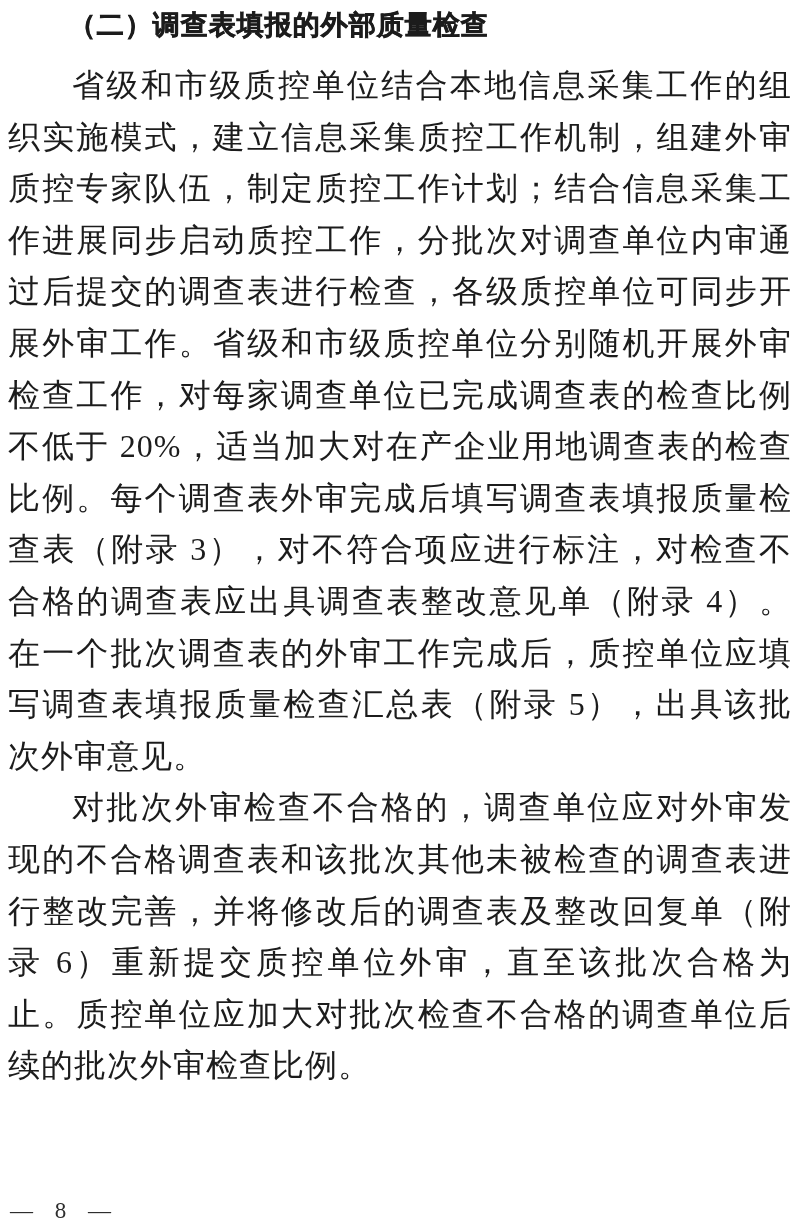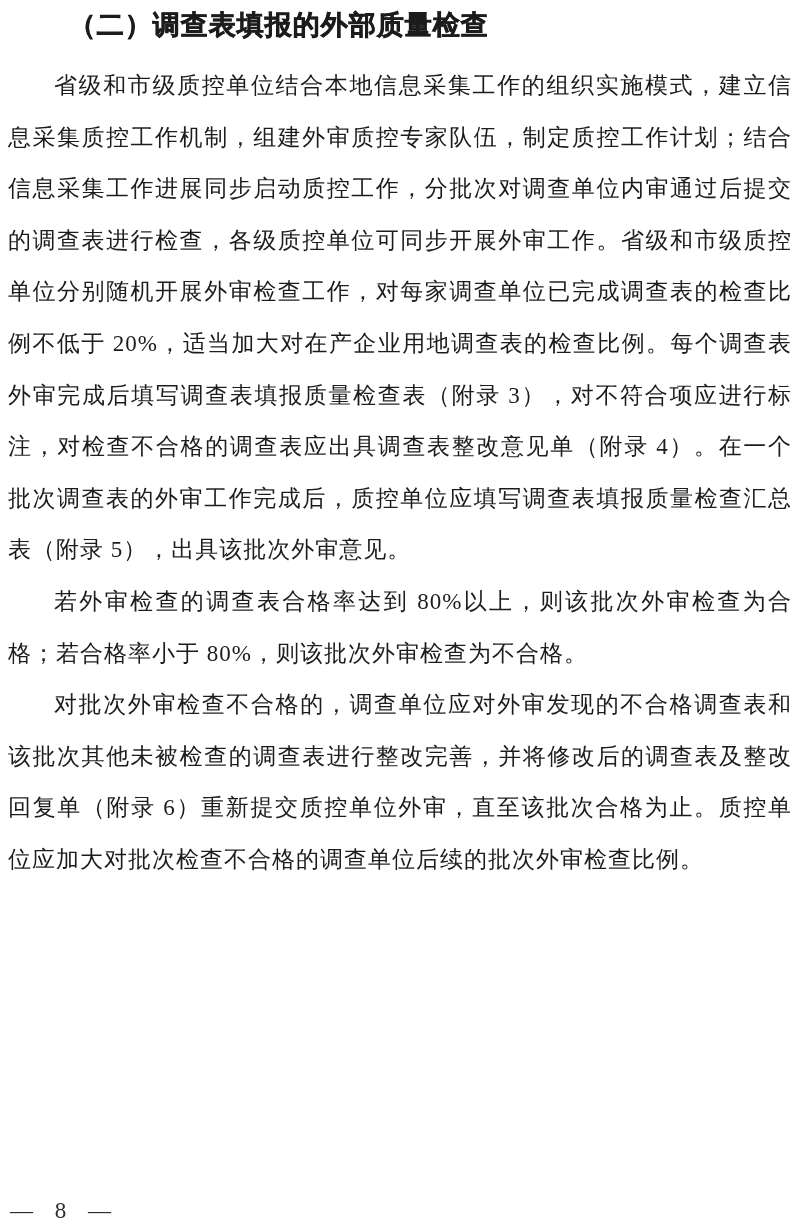--- a/index.html
+++ b/index.html
@@ -29,21 +29,21 @@
     line-height: 46px;
     margin: 0;
     text-indent: 2.25em;
     letter-spacing: 1px;
     -webkit-text-stroke: 0.6px #1c1c1c;
   }
   .section-heading.first {
     margin-bottom: 12px;
   }
   .body-para {
-    font-size: 23px;
+    font-size: 32px;
     line-height: 51.6px;
     margin: 0;
     text-align: justify;
     text-indent: 2em;
     letter-spacing: 1px;
   }
   .page-footer {
     position: absolute;
     left: 10px;
     bottom: 8px;
@@ -55,20 +55,19 @@
 </style>
 </head>
 <body>
 
 <div class="page">
 
   <h2 class="section-heading first">（二）调查表填报的外部质量检查</h2>
 
   <p class="body-para">省级和市级质控单位结合本地信息采集工作的组织实施模式，建立信息采集质控工作机制，组建外审质控专家队伍，制定质控工作计划；结合信息采集工作进展同步启动质控工作，分批次对调查单位内审通过后提交的调查表进行检查，各级质控单位可同步开展外审工作。省级和市级质控单位分别随机开展外审检查工作，对每家调查单位已完成调查表的检查比例不低于 20%，适当加大对在产企业用地调查表的检查比例。每个调查表外审完成后填写调查表填报质量检查表（附录 3），对不符合项应进行标注，对检查不合格的调查表应出具调查表整改意见单（附录 4）。在一个批次调查表的外审工作完成后，质控单位应填写调查表填报质量检查汇总表（附录 5），出具该批次外审意见。</p>
 
-  <p class="body-para">若外审检查的调查表合格率达到 80%以上，则该批次外审检查为合格；若合格率小于 80%，则该批次外审检查为不合格。</p>
 
 
   <p class="body-para">对批次外审检查不合格的，调查单位应对外审发现的不合格调查表和该批次其他未被检查的调查表进行整改完善，并将修改后的调查表及整改回复单（附录 6）重新提交质控单位外审，直至该批次合格为止。质控单位应加大对批次检查不合格的调查单位后续的批次外审检查比例。</p>
 
   <div class="page-footer">— 8 —</div>
 
 </div>
 
 </body></html>

